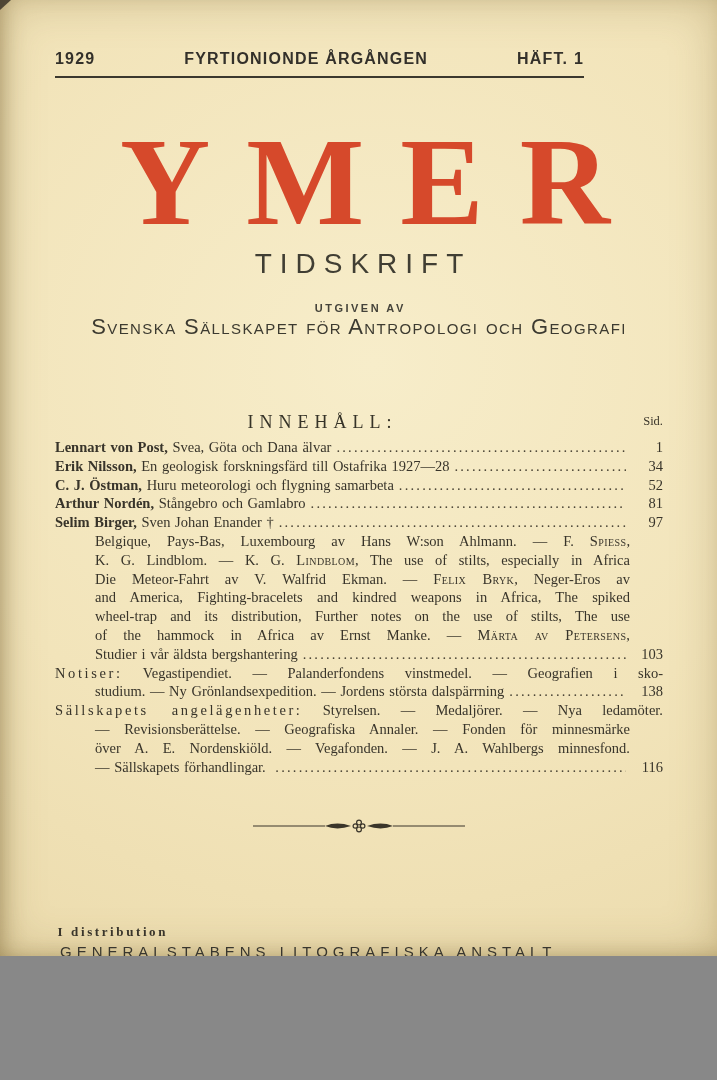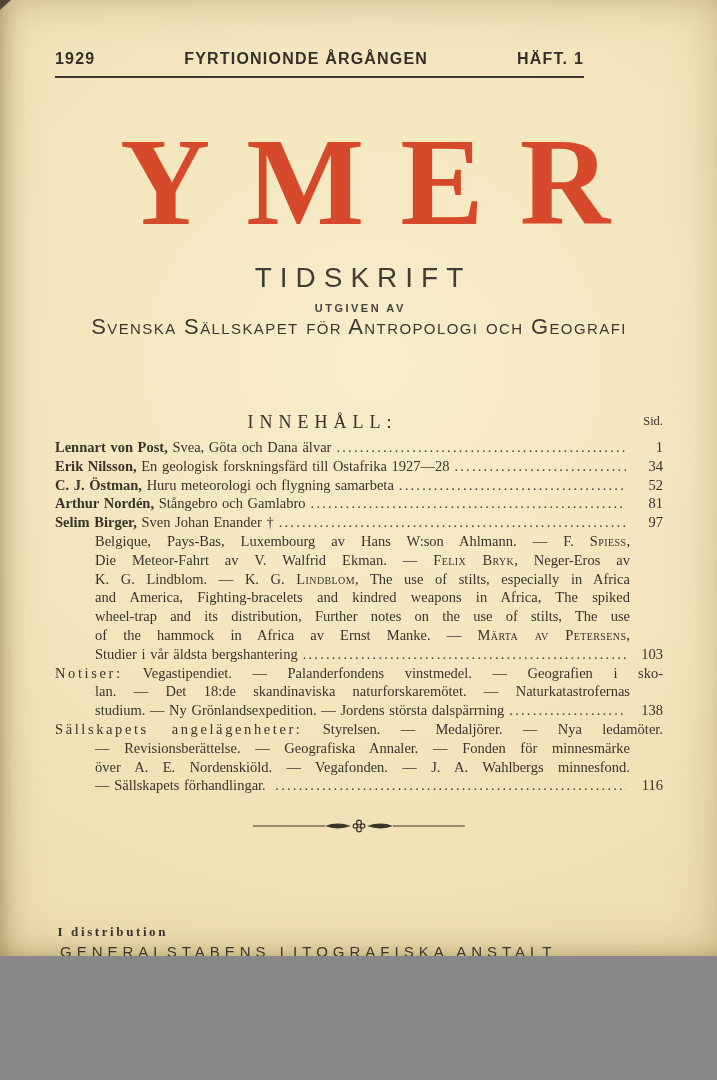--- a/index.html
+++ b/index.html
@@ -21,21 +21,21 @@
     font-family:"Liberation Sans", sans-serif; font-weight:600;
     font-size:16px; letter-spacing:1.2px; color:#33302a; }
   .mast-rule { position:absolute; top:76px; left:55px; width:529px; height:2px; background:#3b382e; }
 
   
   .journal-title { position:absolute; top:108px; left:55px; width:608px; margin:12px;
     text-align:center; font-family:"Liberation Serif", serif; font-weight:bold;
     font-size:125px; line-height:125px; letter-spacing:36px; text-indent:24px;
     color:#d6492b; }
 
-  .subtitle { position:absolute; top:262px; left:55px; width:608px; text-align:center;
+  .subtitle { position:absolute; top:248px; left:55px; width:608px; text-align:center;
     font-family:"Liberation Sans", sans-serif; font-size:28px; letter-spacing:8px;
     text-indent:8px; color:#403e33; }
   .published-by { position:absolute; top:302px; left:55px; width:608px; text-align:center;
     font-family:"Liberation Sans", sans-serif; font-weight:bold; font-size:11px;
     letter-spacing:2.5px; text-indent:2.5px; color:#45433a; }
   .society { position:absolute; top:314px; left:55px; width:608px; text-align:center;
     font-family:"Liberation Sans", sans-serif; font-variant:small-caps; font-size:22px;
     letter-spacing:1.4px; color:#3c3a30; }
 
   .contents-heading { position:absolute; top:391px; left:55px; width:529px; text-align:center;
@@ -118,44 +118,41 @@
       </div>
       <div class="toc-line">
         <span class="toc-text"><span class="seg-b">Selim Birger,</span><span> Sven Johan Enander †</span></span>
         <span class="leader">......................................................................................................................................................</span>
         <span class="toc-page">97</span>
       </div>
       <div class="toc-line indent full">
         <span class="toc-text"><span>Belgique, Pays-Bas, Luxembourg av Hans W:son Ahlmann. — F. </span><span class="seg-sc">Spiess</span><span>,</span></span>
       </div>
       <div class="toc-line indent full">
-        <span class="toc-text"><span>Die Meteor-Fahrt av V. Walfrid Ekman. — </span><span class="seg-sc">Felix Bryk</span><span>, Neger-Eros av</span></span>
+        <span class="toc-text"><span>K. G. Lindblom. — K. G. </span><span class="seg-sc">Lindblom</span><span>, The use of stilts, especially in Africa</span></span>
       </div>
       <div class="toc-line indent full">
-        <span class="toc-text"><span>K. G. Lindblom. — K. G. </span><span class="seg-sc">Lindblom</span><span>, The use of stilts, especially in Africa</span></span>
+        <span class="toc-text"><span>Die Meteor-Fahrt av V. Walfrid Ekman. — </span><span class="seg-sc">Felix Bryk</span><span>, Neger-Eros av</span></span>
       </div>
       <div class="toc-line indent full">
         <span class="toc-text"><span>and America, Fighting-bracelets and kindred weapons in Africa, The spiked</span></span>
       </div>
       <div class="toc-line indent full">
         <span class="toc-text"><span>wheel-trap and its distribution, Further notes on the use of stilts, The use</span></span>
       </div>
       <div class="toc-line indent full">
         <span class="toc-text"><span>of the hammock in Africa av Ernst Manke. — </span><span class="seg-sc">Märta av Petersens</span><span>,</span></span>
       </div>
       <div class="toc-line indent">
         <span class="toc-text"><span>Studier i vår äldsta bergshantering</span></span>
         <span class="leader">......................................................................................................................................................</span>
         <span class="toc-page">103</span>
       </div>
       <div class="toc-line full">
         <span class="toc-text"><span class="seg-ls">Notiser:</span><span> Vegastipendiet. — Palanderfondens vinstmedel. — Geografien i sko-</span></span>
-      </div>
-      <div class="toc-line indent full">
-        <span class="toc-text"><span>lan. — Det 18:de skandinaviska naturforskaremötet. — Naturkatastrofernas</span></span>
       </div>
       <div class="toc-line indent">
         <span class="toc-text"><span>studium. — Ny Grönlandsexpedition. — Jordens största dalspärrning</span></span>
         <span class="leader">......................................................................................................................................................</span>
         <span class="toc-page">138</span>
       </div>
       <div class="toc-line full">
         <span class="toc-text"><span class="seg-ls">Sällskapets angelägenheter:</span><span> Styrelsen. — Medaljörer. — Nya ledamöter.</span></span>
       </div>
       <div class="toc-line indent full">

